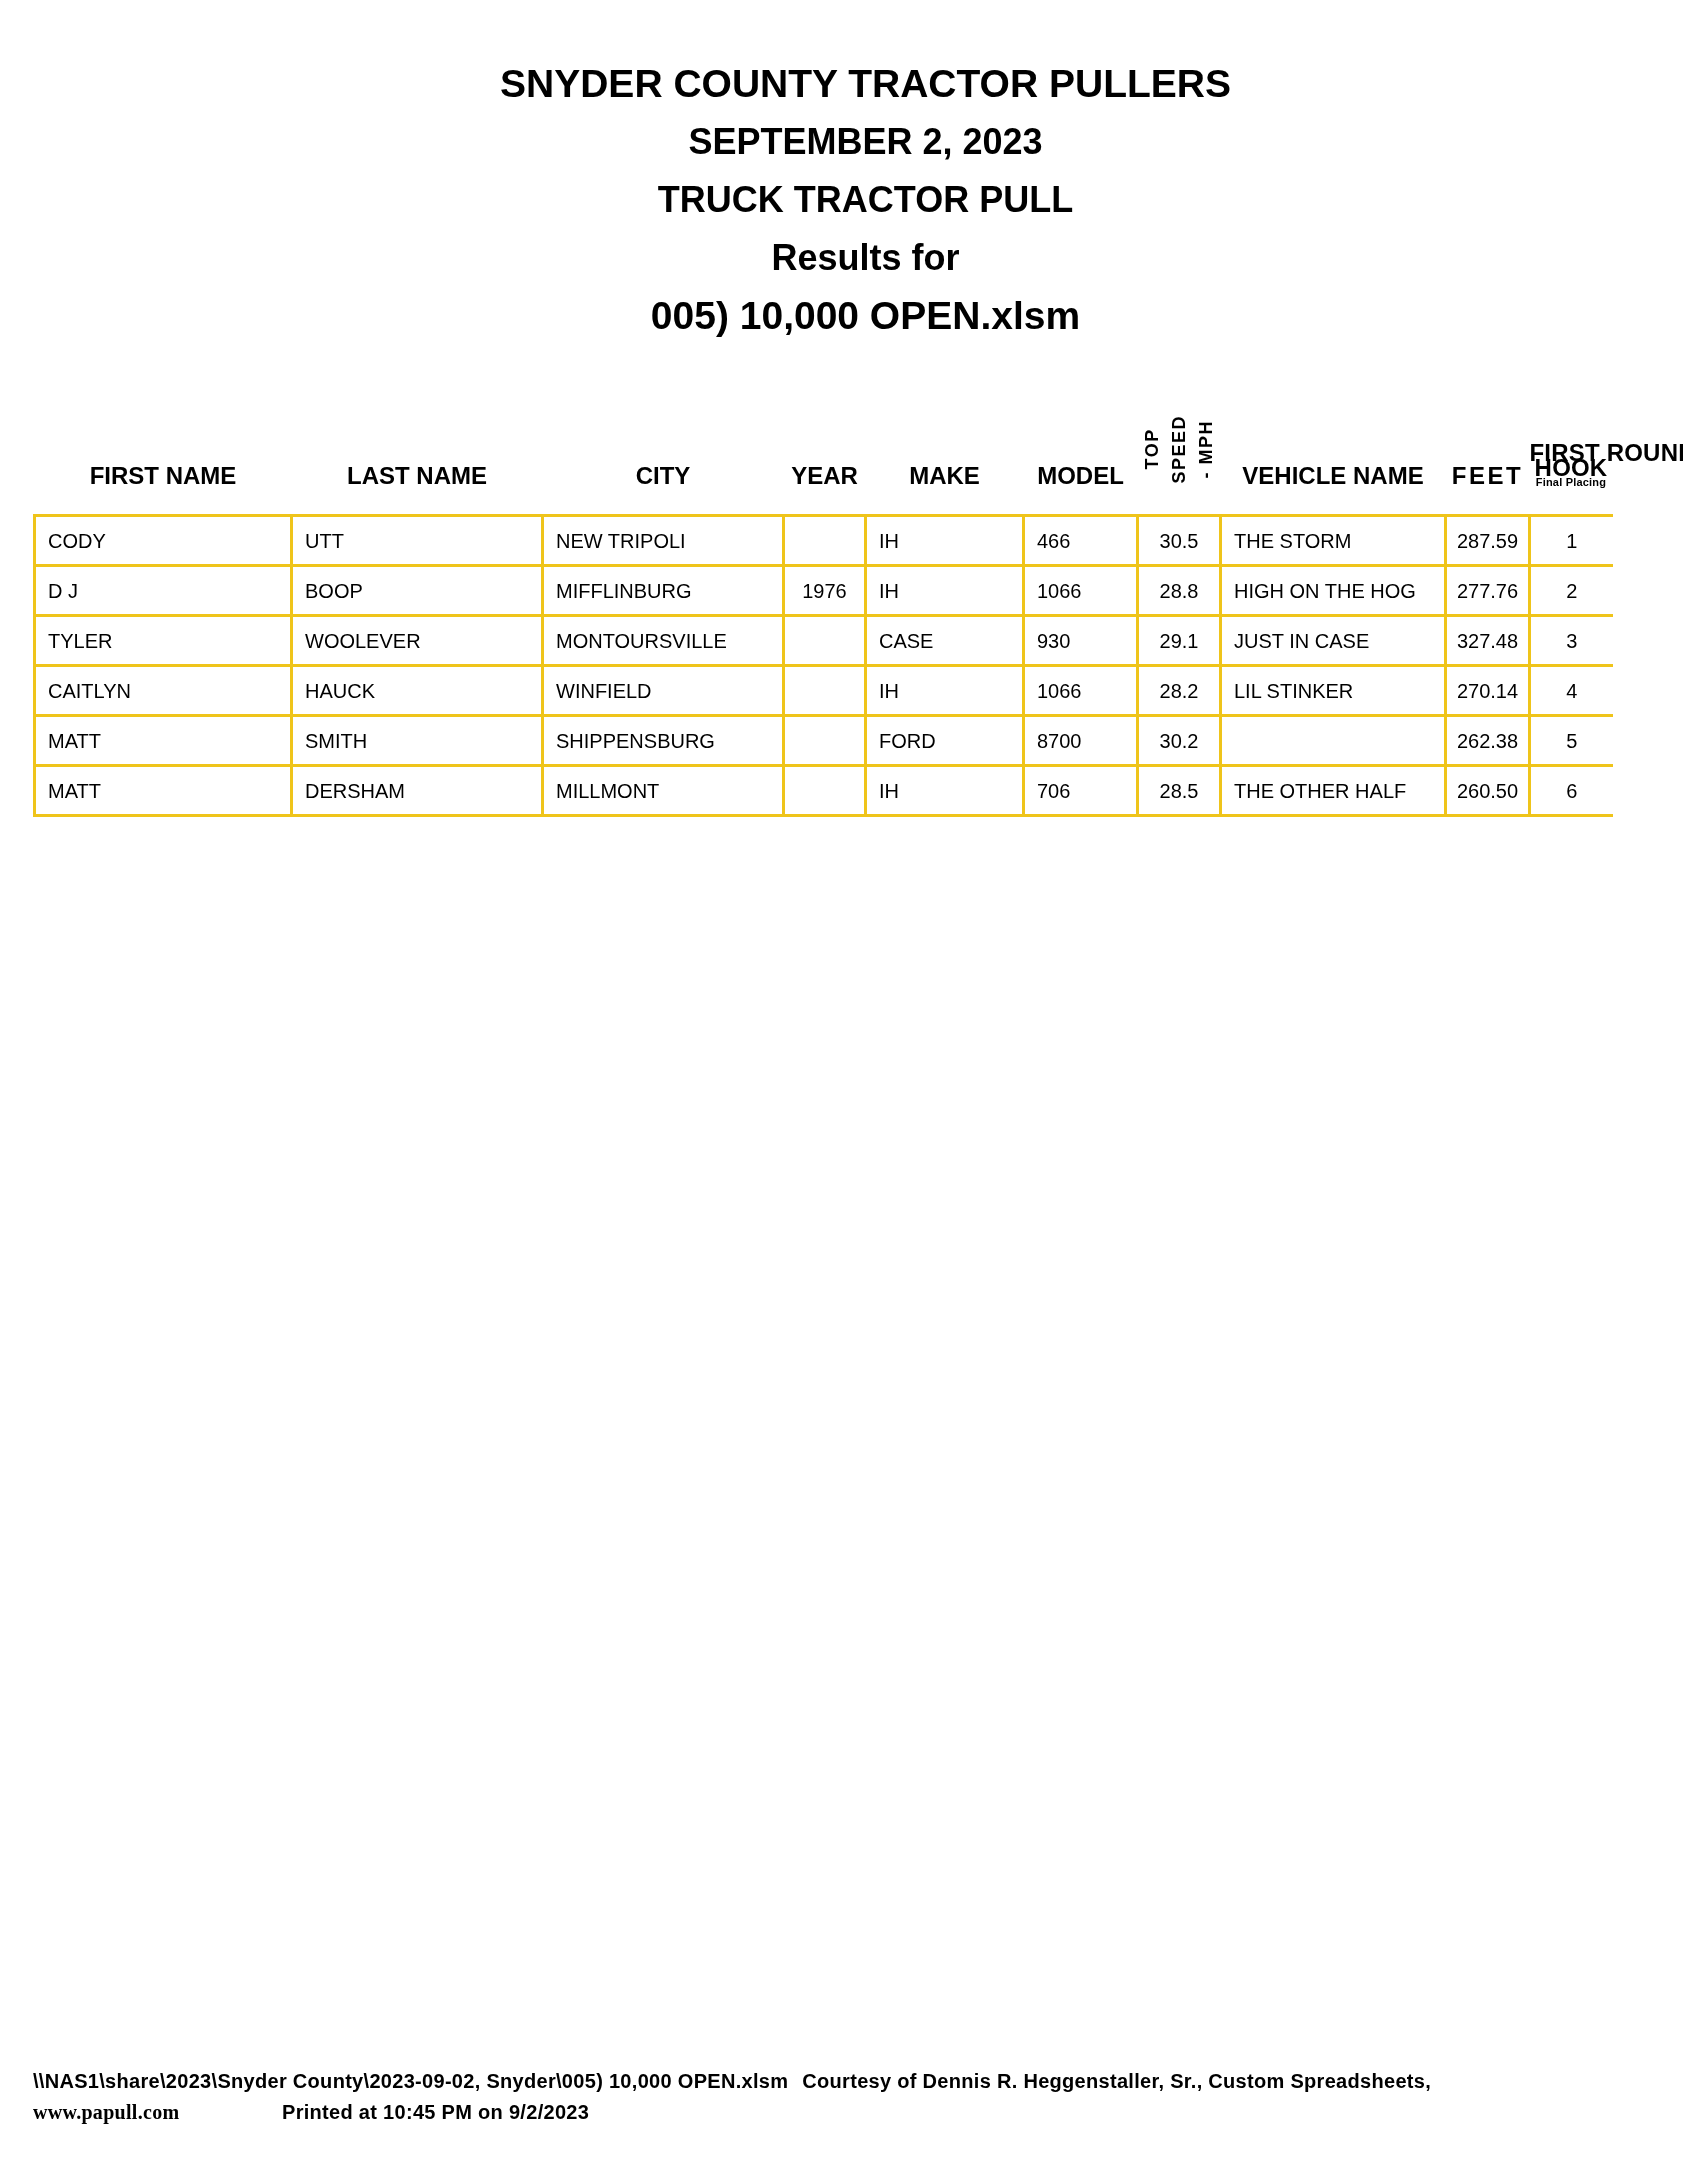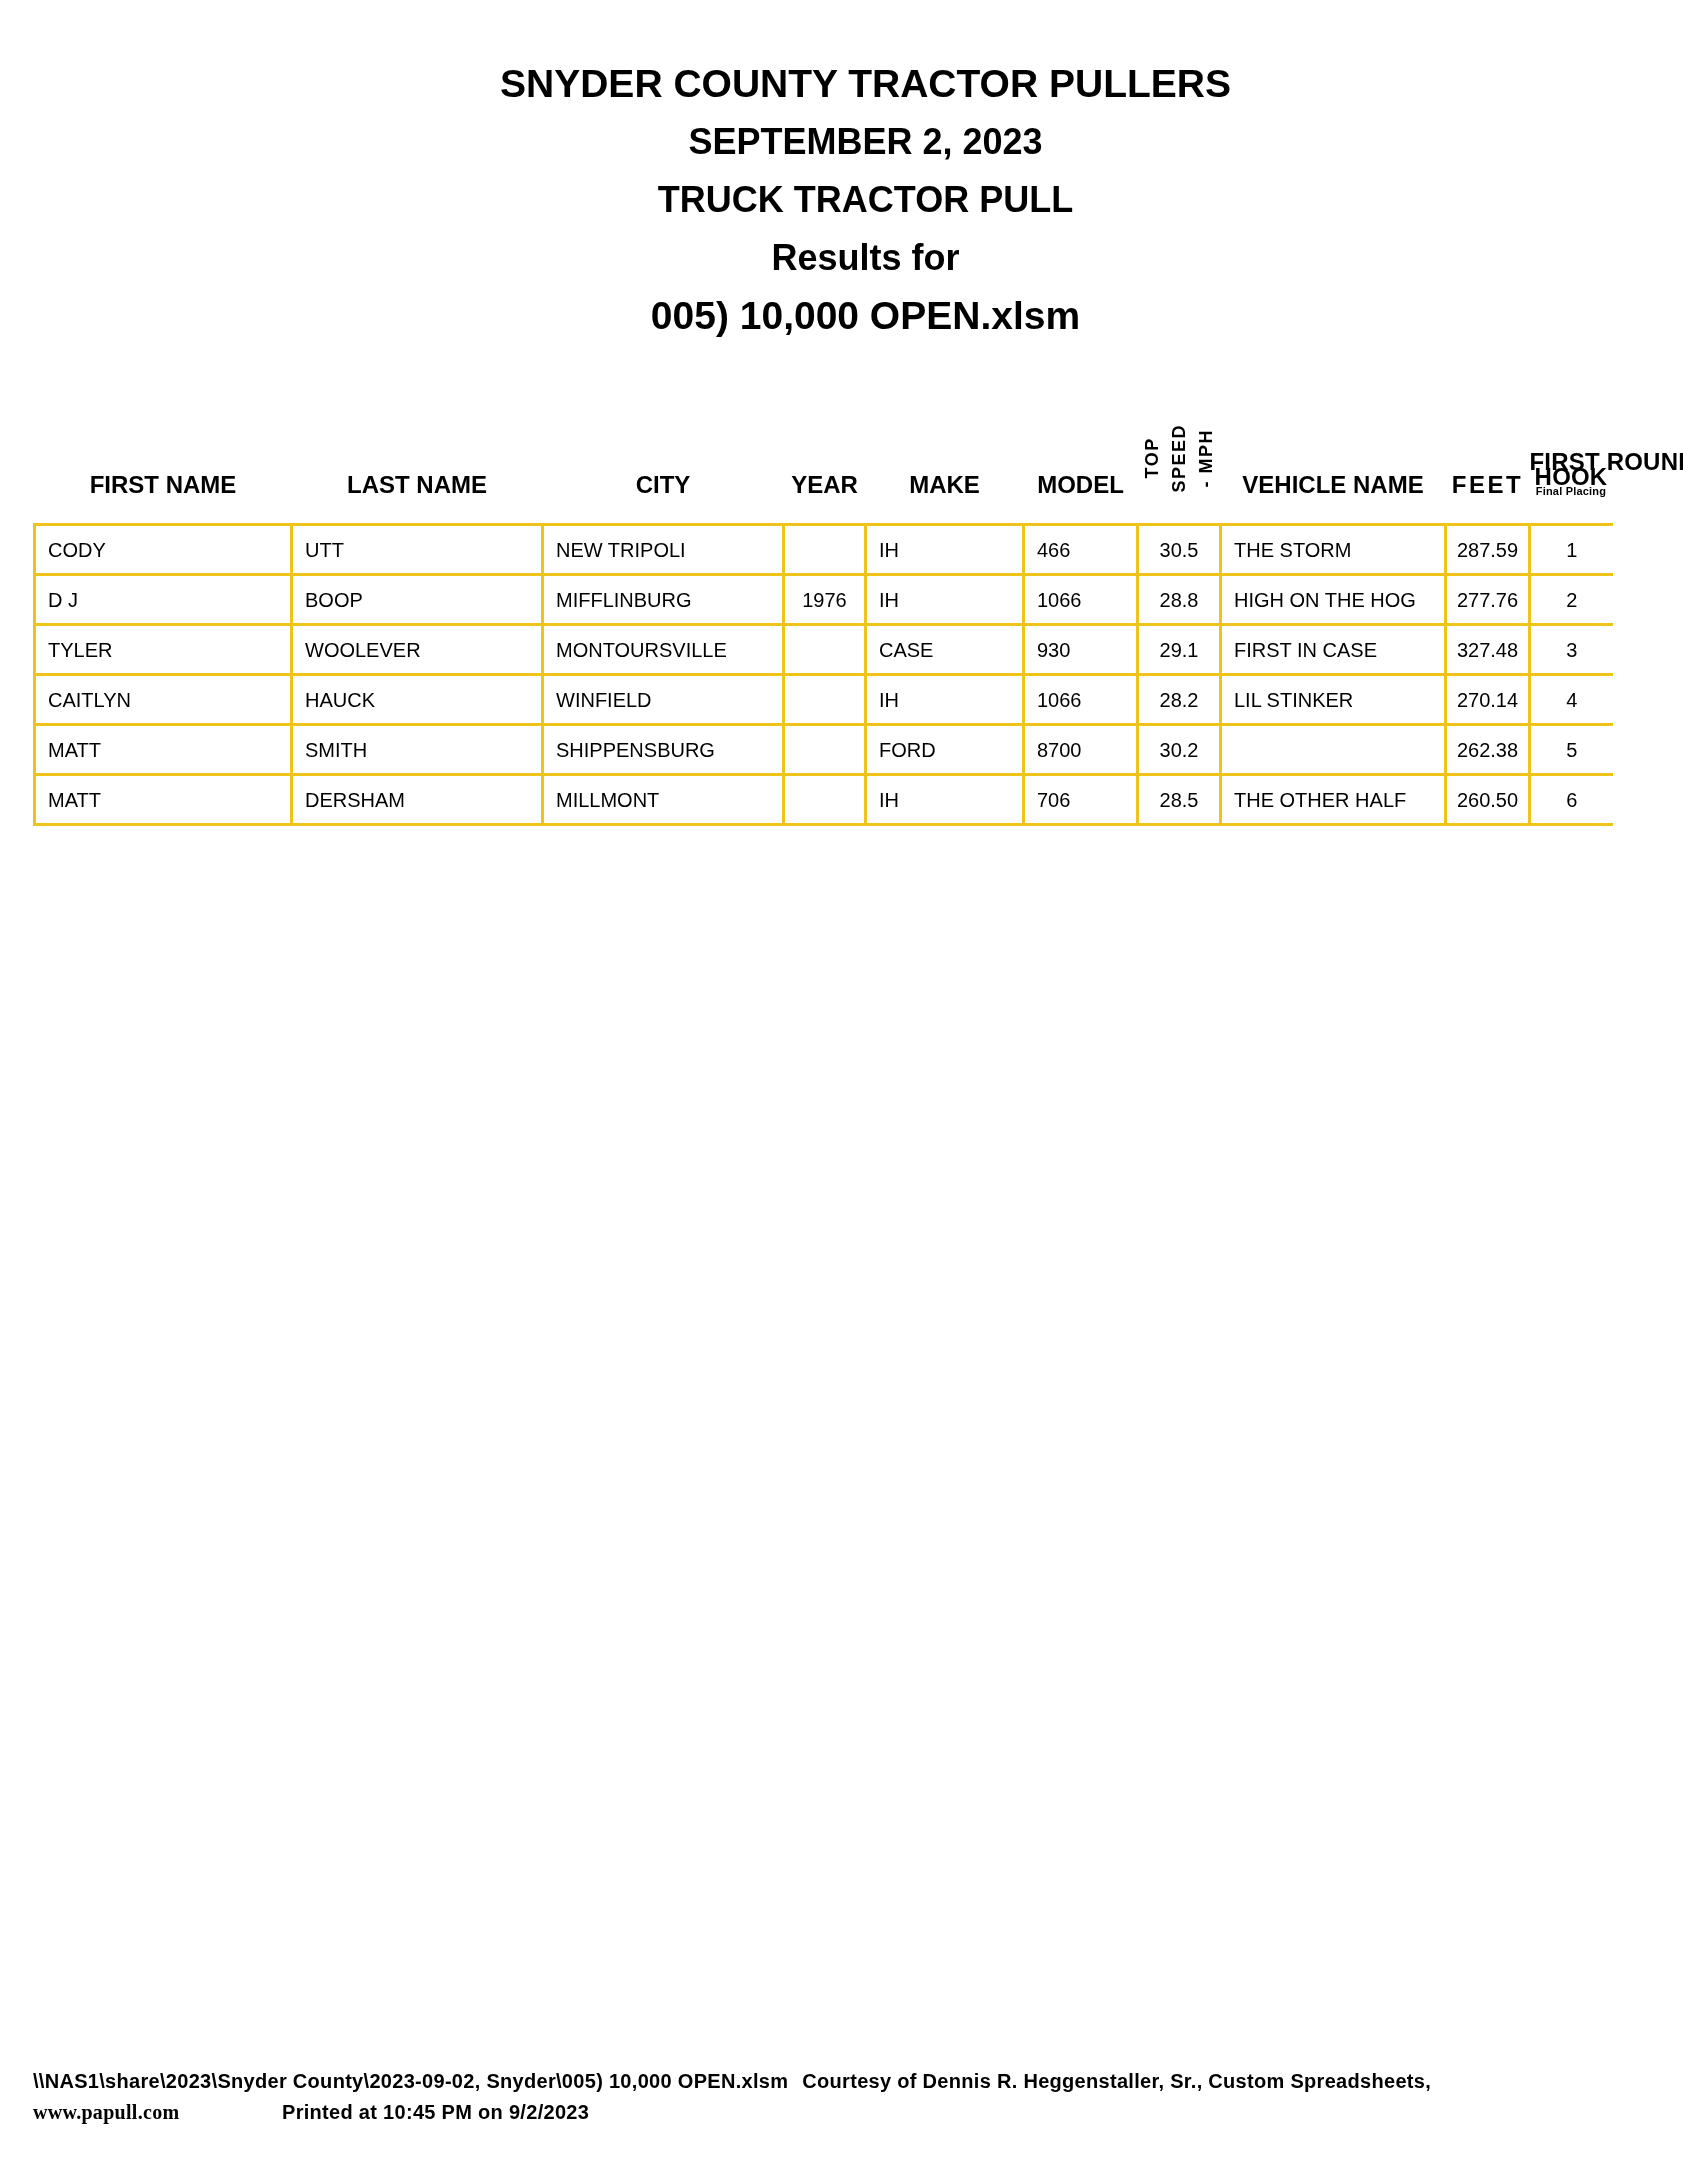--- a/index.html
+++ b/index.html
@@ -7,21 +7,21 @@
     position:relative;width:1683px;height:2178px;background:#ffffff;
     font-family:"Liberation Sans",sans-serif;color:#000;overflow:hidden;
   }
   
   .titles{position:absolute;top:55px;left:16px;width:1683px;text-align:center;font-weight:700;padding-left:16px;box-sizing:border-box;}
   .titles .t{line-height:58px;white-space:nowrap;}
   .t-lg{font-size:39px;}
   .t-md{font-size:36px;}
   
   table.results{
-    position:absolute;left:33px;top:420px;width:1579px;
+    position:absolute;left:33px;top:411px;width:1579px;
     border-collapse:collapse;table-layout:fixed;
   }
   table.results thead tr{height:104px;}
   table.results thead th{
     border:none;vertical-align:bottom;text-align:center;
     font-weight:700;font-size:24px;padding:0 0 24px 0;box-sizing:border-box;
     white-space:nowrap;
   }
   th.feet-hdr{font-size:17px;letter-spacing:2.5px;padding-bottom:26px;}
   th.hook-hdr{font-size:11.4px;line-height:15px;padding-bottom:12px;letter-spacing:0.2px;}
@@ -125,21 +125,21 @@
           <td class="c place">2</td>
         </tr>
         <tr>
           <td>TYLER</td>
           <td>WOOLEVER</td>
           <td>MONTOURSVILLE</td>
           <td class="c"></td>
           <td>CASE</td>
           <td>930</td>
           <td class="c">29.1</td>
-          <td>FIRST IN CASE</td>
+          <td>JUST IN CASE</td>
           <td class="c">327.48</td>
           <td class="c place">3</td>
         </tr>
         <tr>
           <td>CAITLYN</td>
           <td>HAUCK</td>
           <td>WINFIELD</td>
           <td class="c"></td>
           <td>IH</td>
           <td>1066</td>

